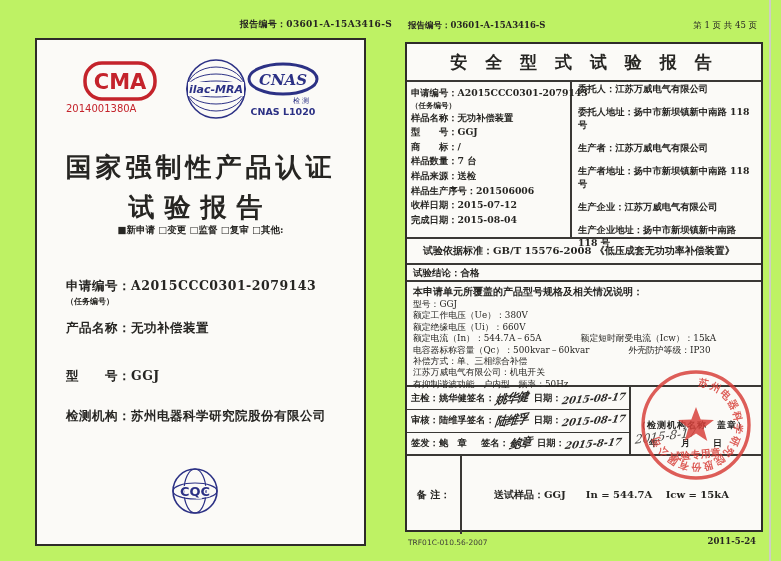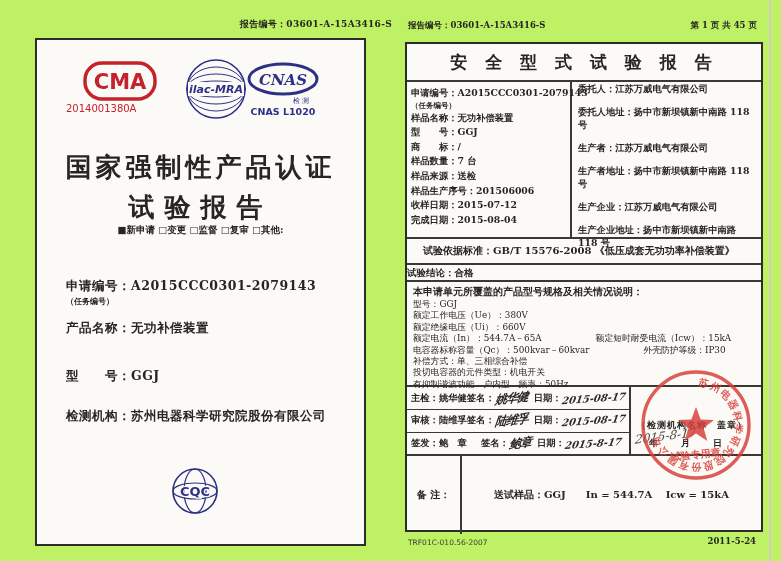--- a/index.html
+++ b/index.html
@@ -12,35 +12,35 @@
   .lp-border{left:35px;top:38px;width:331px;height:508px;border:2px solid #2e2c29;background:#fbfaf7}
   .lp-cma-num{left:66px;top:103px;width:106px;text-align:left;font-size:10px;font-weight:normal;color:#c4232b;font-family:"DejaVu Sans","Liberation Sans",sans-serif}
   .lp-t1{left:35px;top:150px;width:331px;text-align:center;font-size:26px;font-weight:bold;letter-spacing:4px}
   .lp-t2{left:35px;top:190px;width:331px;text-align:center;font-size:26px;font-weight:bold;letter-spacing:10px}
   .lp-apply{left:35px;top:224px;width:331px;text-align:center;font-size:9.5px;font-weight:bold}
   .lp-apply span{margin:0 0}
   .lp-field{left:66px;font-size:12.5px;font-weight:bold;letter-spacing:.5px}
   .lp-note{left:66px;top:296px;font-size:8px;font-weight:bold}
   
   .rp-head-l{left:408px;top:20px;font-size:8.5px;font-weight:bold}
-  .rp-head-r{left:600px;top:20px;width:157px;text-align:right;font-size:8.5px;font-weight:bold}
+  .rp-head-r{left:600px;top:20px;width:157px;text-align:right;font-size:8.5px;font-weight:normal}
   .rtable{left:405px;top:42px;width:358px;height:490px;border:2px solid #2e2c29;background:#fbfaf7}
   .r-title{height:38px;line-height:36px;text-align:center;font-size:17px;font-weight:bold;letter-spacing:6px;border-bottom:2px solid #3a3835}
   .r-info{height:157px;display:flex;border-bottom:2px solid #3a3835}
   .r-info-l{width:165px;border-right:2px solid #3a3835;padding:4px 3px 0 4px;font-size:9.3px;font-weight:bold}
   .r-info-l .il{line-height:14.6px;white-space:nowrap}
   .r-info-l .il-note{font-size:7.5px;line-height:10px}
   .r-info-r{flex:1;padding:0 4px 0 6px;font-size:9.3px;font-weight:bold}
   .r-info-r .ir{line-height:13px;margin-bottom:10px}
   .r-std{height:26px;line-height:24px;padding-left:16px;font-size:10px;font-weight:bold;border-bottom:2px solid #3a3835;white-space:nowrap}
-  .r-con{height:17px;line-height:15px;padding-left:0;font-size:9.5px;font-weight:bold;border-bottom:2px solid #3a3835}
+  .r-con{height:17px;line-height:15px;padding-left:6px;font-size:9.5px;font-weight:bold;border-bottom:2px solid #3a3835}
   .r-cov{height:105px;padding:3px 0 0 6px;border-bottom:2px solid #3a3835}
   .r-cov-title{font-size:10px;font-weight:bold;line-height:13px;margin-bottom:1px}
   .spec{display:flex;font-size:8.8px;line-height:11.4px;white-space:nowrap}
-  .spec .sr{margin-left:54px}
+  .spec .sr{margin-left:39px}
   .r-sig{height:69px;display:flex;border-bottom:2px solid #3a3835}
   .sig-l{width:224px;border-right:2px solid #3a3835}
   .sig-row{height:22.3px;display:flex;align-items:center;padding:0 4px;font-size:9.3px;font-weight:bold;white-space:nowrap}
   .sig-row + .sig-row{border-top:1.5px solid #3a3835}
   .sig-role{width:70px}
   .hand{display:inline-block;font-style:italic;font-size:12px;letter-spacing:-1px;transform:rotate(-6deg) skewX(-12deg);color:#2b2a28}
   .hand-date{display:inline-block;font-style:italic;font-size:10px;letter-spacing:0;transform:rotate(-4deg) skewX(-14deg);color:#2b2a28}
   .sig-stamp-cell{flex:1;position:relative}
   .stamp-note{position:absolute;left:6px;top:32px;font-size:9px;font-weight:bold;letter-spacing:1px}
   .stamp-blanks{position:absolute;left:18px;top:50px;font-size:9px;font-weight:bold;letter-spacing:7px}
@@ -160,21 +160,21 @@
         </div>
       <div class="spec">
           <span>电容器标称容量（Qc）：500kvar－60kvar</span>
           <span class="sr">外壳防护等级：IP30</span>
         </div>
       <div class="spec">
           <span>补偿方式：单、三相综合补偿</span>
           <span class="sr"></span>
         </div>
       <div class="spec">
-          <span>投切电容器的元件类型：机电开关</span>
+          <span>江苏万威电气有限公司：机电开关</span>
           <span class="sr"></span>
         </div>
       <div class="spec">
           <span>有抑制谐波功能　户内型　频率：50Hz</span>
           <span class="sr"></span>
         </div>
     </div>
 
     <div class="r-sig">
       <div class="sig-l">

